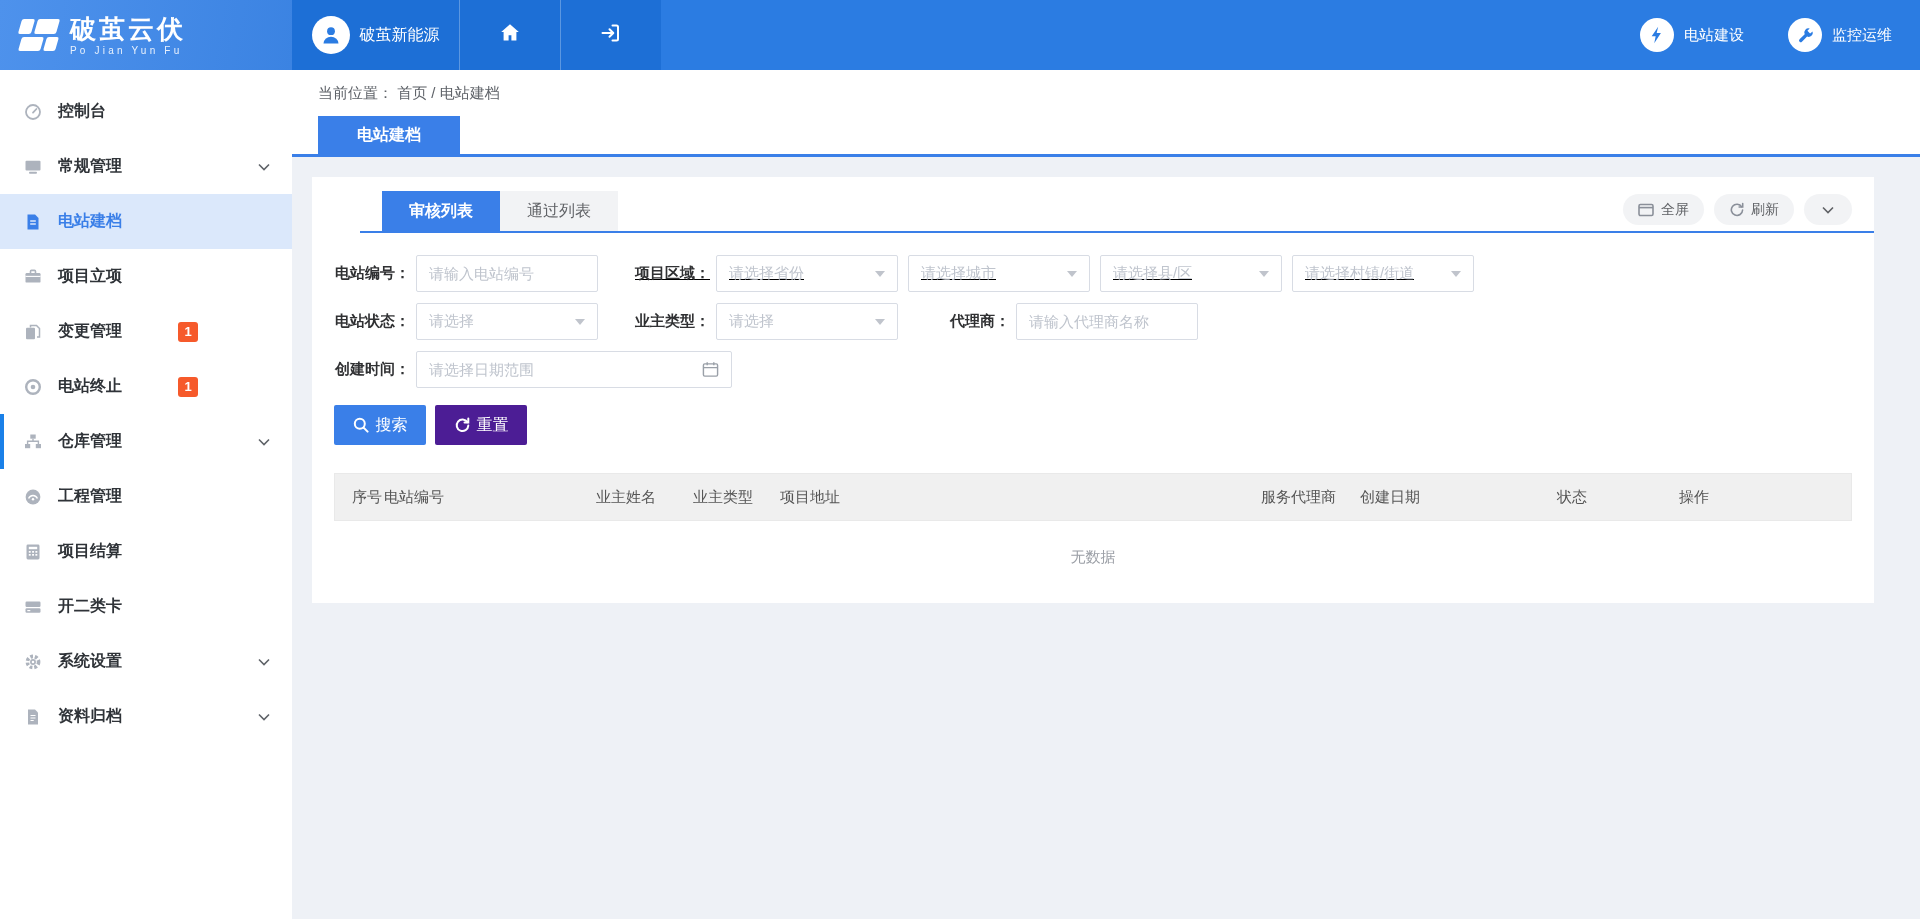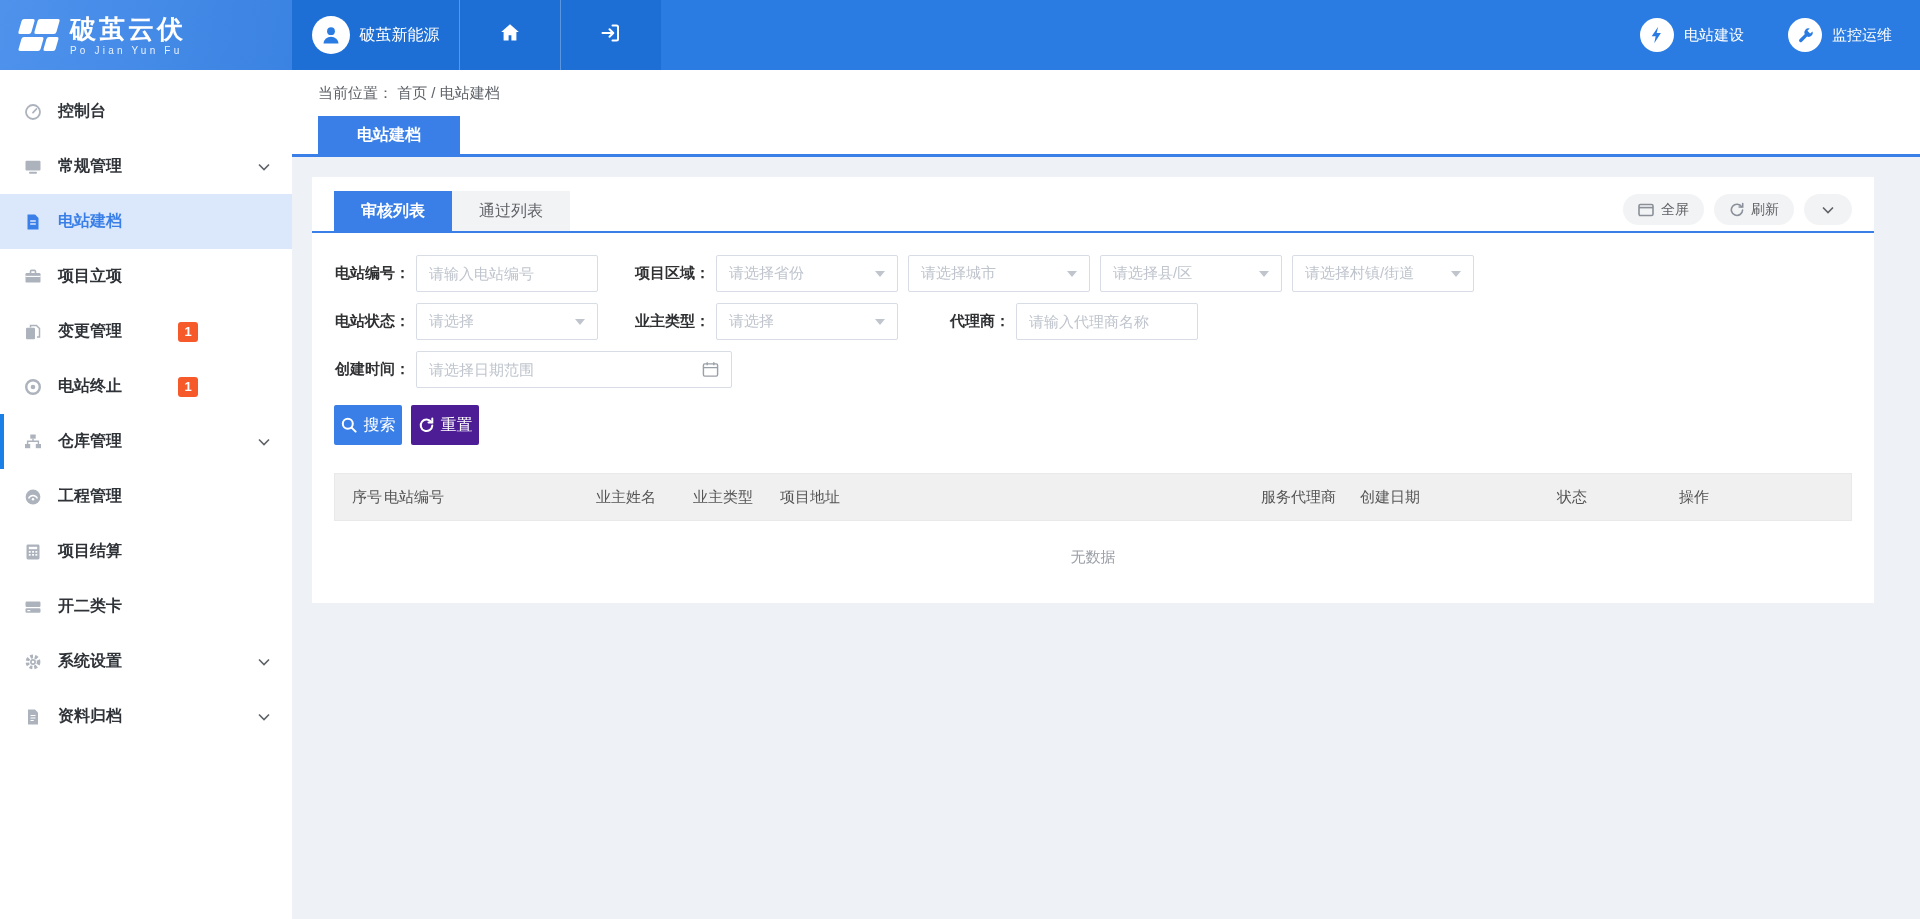--- a/index.html
+++ b/index.html
@@ -44,21 +44,21 @@
   
   .main { flex:1; display:flex; flex-direction:column; min-width:0; }
   .top-strip { background:#fff; }
   .breadcrumb { margin:12px 0 0 26px; font-size:15px; color:#5f6369; line-height:22px; }
   .page-tab-row { margin-top:12px; padding-left:26px; border-bottom:3px solid #3a7fe8; display:flex; }
   .page-tab { width:142px; height:38px; background:#3a7fe8; color:#fff; font-size:16px; font-weight:700; display:flex; align-items:center; justify-content:center; cursor:pointer; }
 
   .content { flex:1; background:#eef1f6; padding:20px 46px 0 20px; }
   .card { background:#fff; }
 
-  .tabs-row { display:flex; align-items:flex-end; border-bottom:2px solid #3a7fe8; padding:14px 22px 0 22px; }
+  .tabs-row { display:flex; align-items:flex-end; border-bottom:2px solid #3a7fe8; padding:14px 22px 0 22px;margin-left:48px; }
   .ctab { width:118px; height:40px; display:flex; align-items:center; justify-content:center; font-size:16px; cursor:pointer; background:#f2f3f5; color:#606266; }
   .ctab.active { background:#3a7fe8; color:#fff; font-weight:700; }
   .toolbar { margin-left:auto; margin-bottom:6px; display:flex; gap:10px; align-items:center; }
   .pill { height:31px; border:none; border-radius:16px; background:#f2f3f5; color:#606266; font-size:14px; display:flex; align-items:center; gap:7px; padding:0 15px; cursor:pointer; font-family:inherit; }
   .pill.sm { width:48px; justify-content:center; padding:0; }
 
   .card-body { padding:22px 22px 10px 22px; }
   .frow { display:flex; align-items:center; margin-bottom:11px; }
   .fgroup { display:flex; align-items:center; margin-right:36px; }
   .flabel { width:76px; text-align:right; margin-right:6px; font-size:15px; font-weight:700; color:#303133; white-space:nowrap; }
@@ -66,21 +66,21 @@
   .ctl input { border:none; outline:none; width:100%; font-size:15px; color:#333; background:transparent; font-family:inherit; }
   .ctl input::placeholder { color:#bfc4cd; }
   .sel { cursor:pointer; }
   .sel .sel-text { color:#bfc4cd; white-space:nowrap; overflow:hidden; }
   .caret { margin-left:auto; width:0; height:0; border-left:5px solid transparent; border-right:5px solid transparent; border-top:6px solid #c0c4cc; }
   .sel-row { display:flex; gap:10px; }
   .ctl.date { width:316px; }
   .ctl.date .cal { margin-left:auto; display:flex; }
 
   .actions { display:flex; gap:9px; margin-top:17px; }
-  .btn { height:40px; width:68px; border:none; border-radius:2px; color:#fff; font-size:16px; display:flex; align-items:center; justify-content:center; gap:7px; cursor:pointer; font-family:inherit; }
+  .btn { height:40px; width:92px; border:none; border-radius:2px; color:#fff; font-size:16px; display:flex; align-items:center; justify-content:center; gap:7px; cursor:pointer; font-family:inherit; }
   .btn-search { background:#3a7fe8; }
   .btn-reset { background:#4c1d95; }
 
   .table-wrap { margin-top:18px; }
   .thead { display:grid; grid-template-columns:32px 212px 97px 87px 481px 99px 197px 122px auto; padding-left:17px; height:48px; align-items:center; background:#f0f0f0; border:1px solid #e9e9e9; color:#555; font-size:15px;margin-top:28px; }
   .thead span { padding-right:6px; white-space:nowrap; }
   .tempty { height:72px; display:flex; align-items:center; justify-content:center; color:#9b9fa6; font-size:15px; }
 </style>
 </head>
 <body>
@@ -330,21 +330,21 @@
 
         <div class="card-body">
 
           <div class="frow">
             <div class="fgroup">
               <span class="flabel">电站编号：</span>
               <span class="ctl">
                   <input placeholder="请输入电站编号" style="">
                 </span>
             </div>
-            <div class="fgroup" style="margin-right:1px;">
+            <div class="fgroup" style="margin-right:1px;text-decoration:underline;">
               <span class="flabel">项目区域：</span>
               <div class="sel-row">
                 <span class="ctl sel">
                     <span class="sel-text">请选择省份</span>
                     <i class="caret"></i>
                   </span>
                 <span class="ctl sel">
                     <span class="sel-text">请选择城市</span>
                     <i class="caret"></i>
                   </span>

